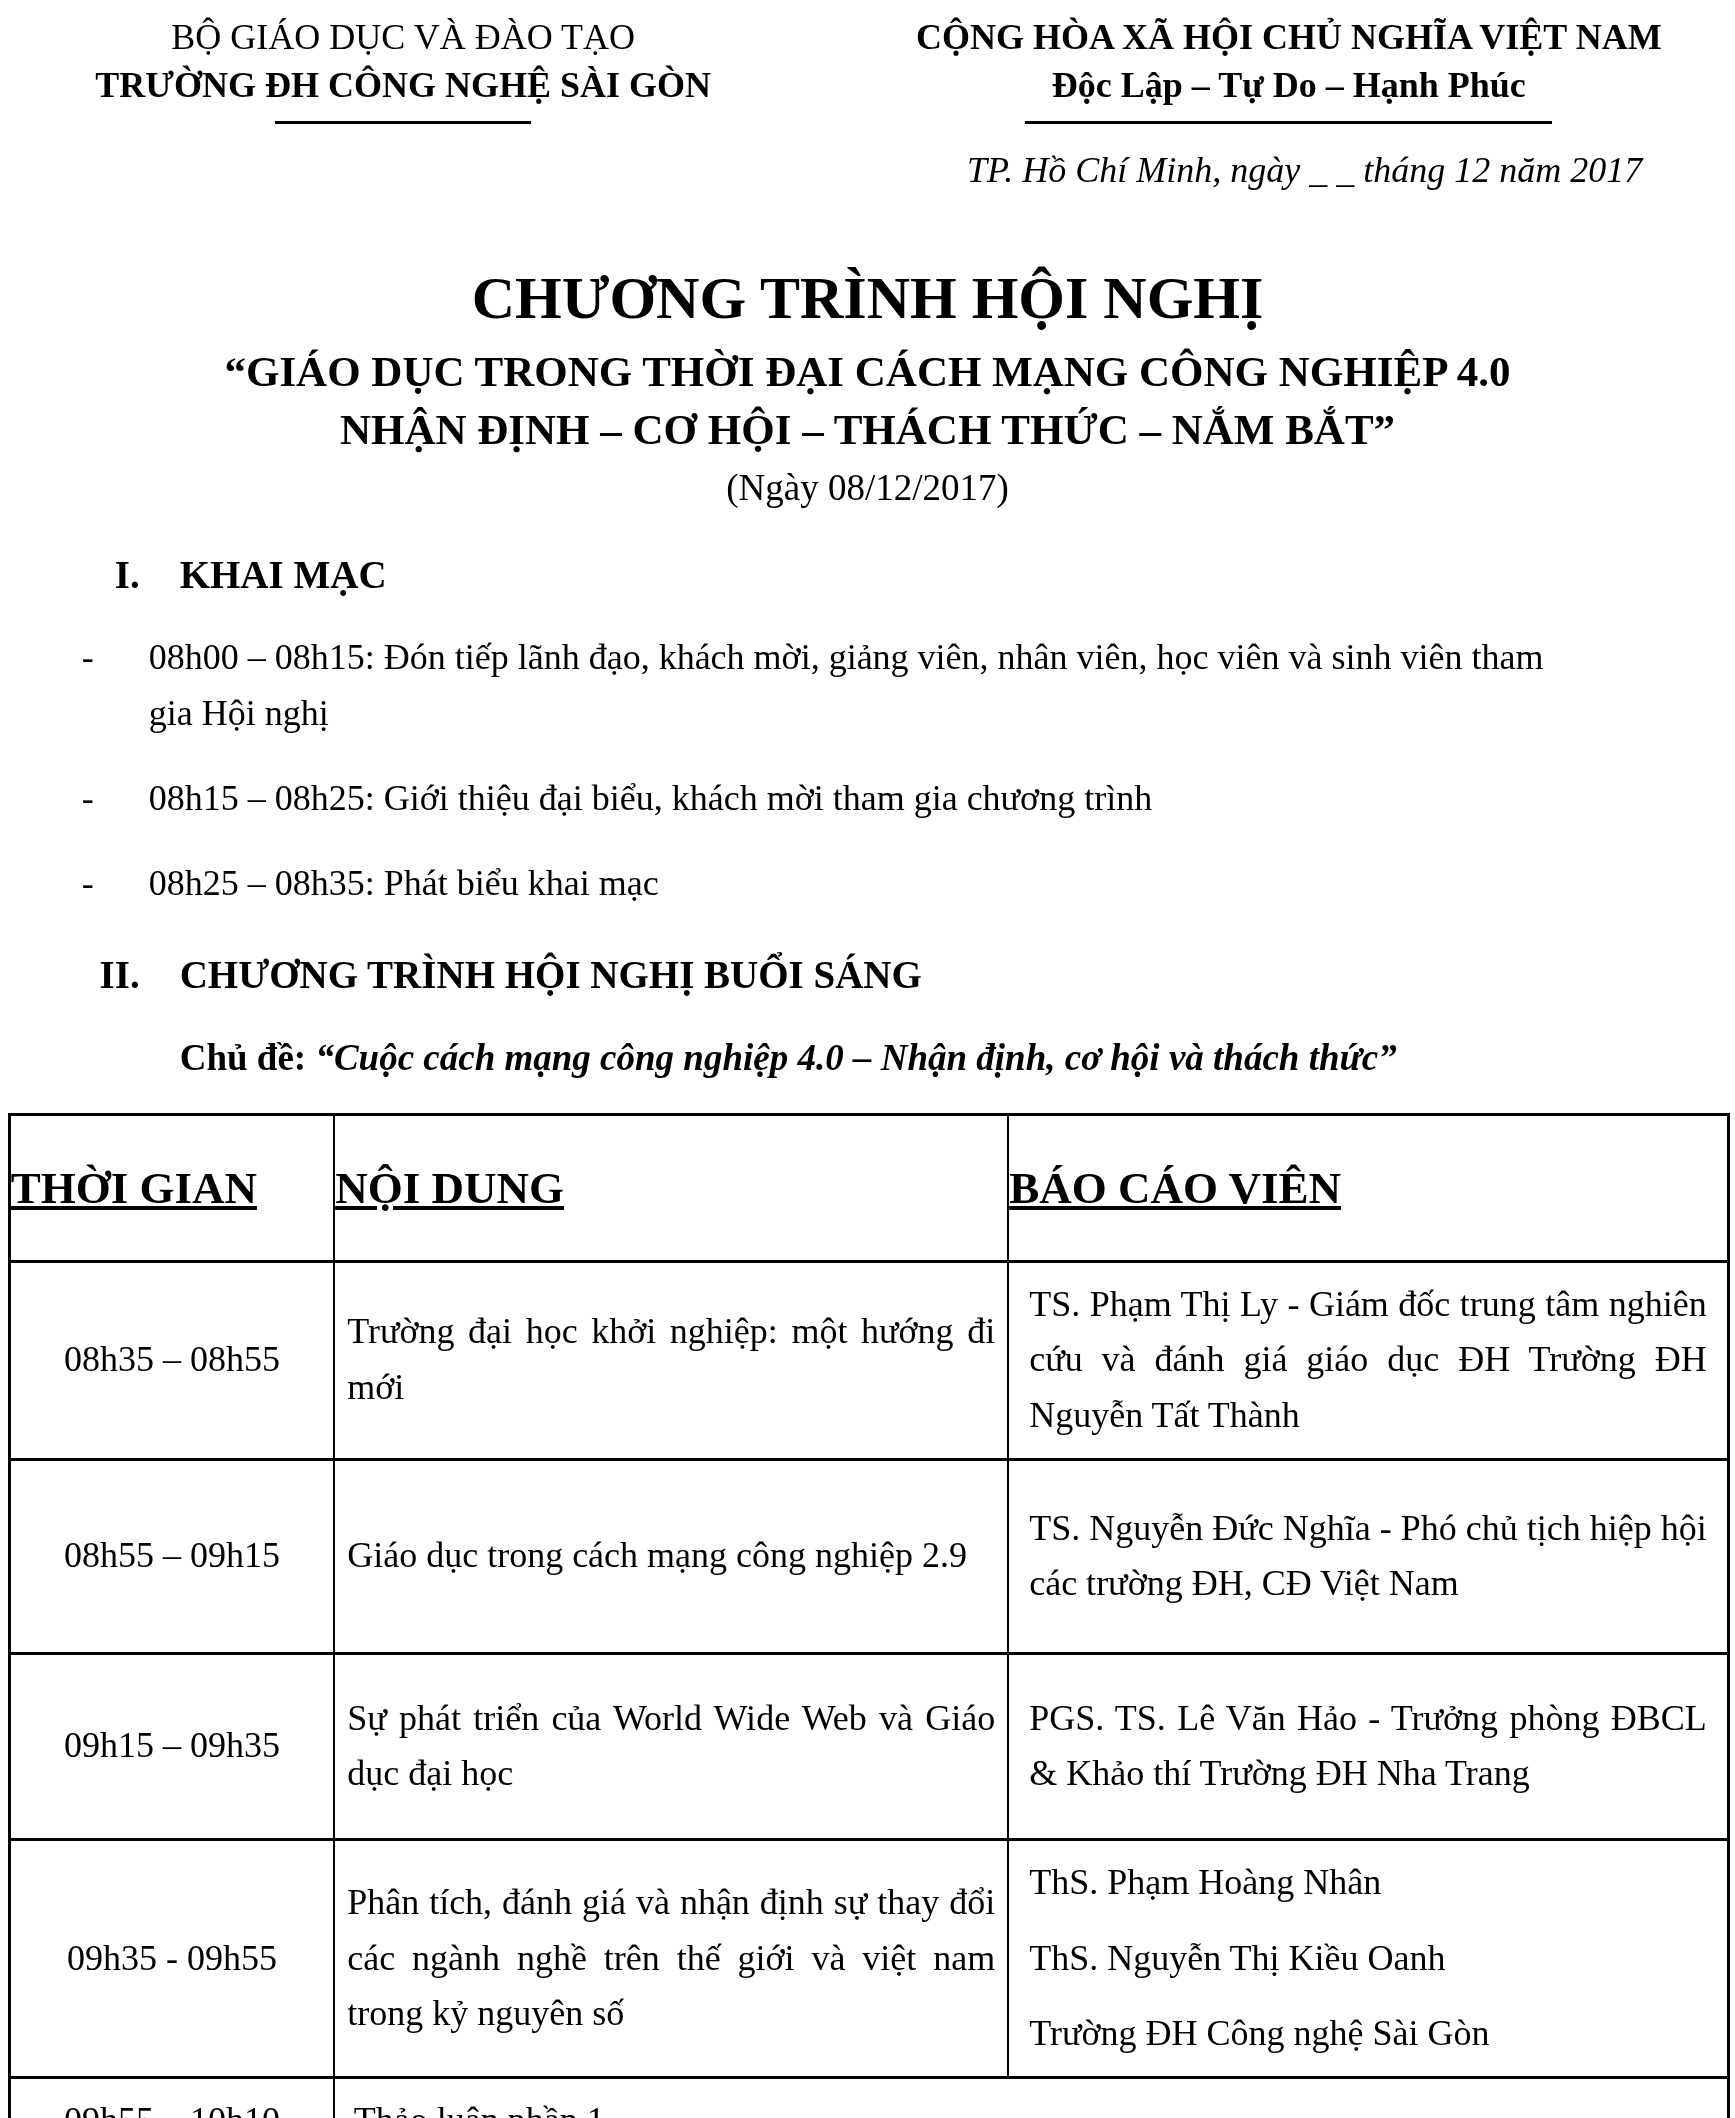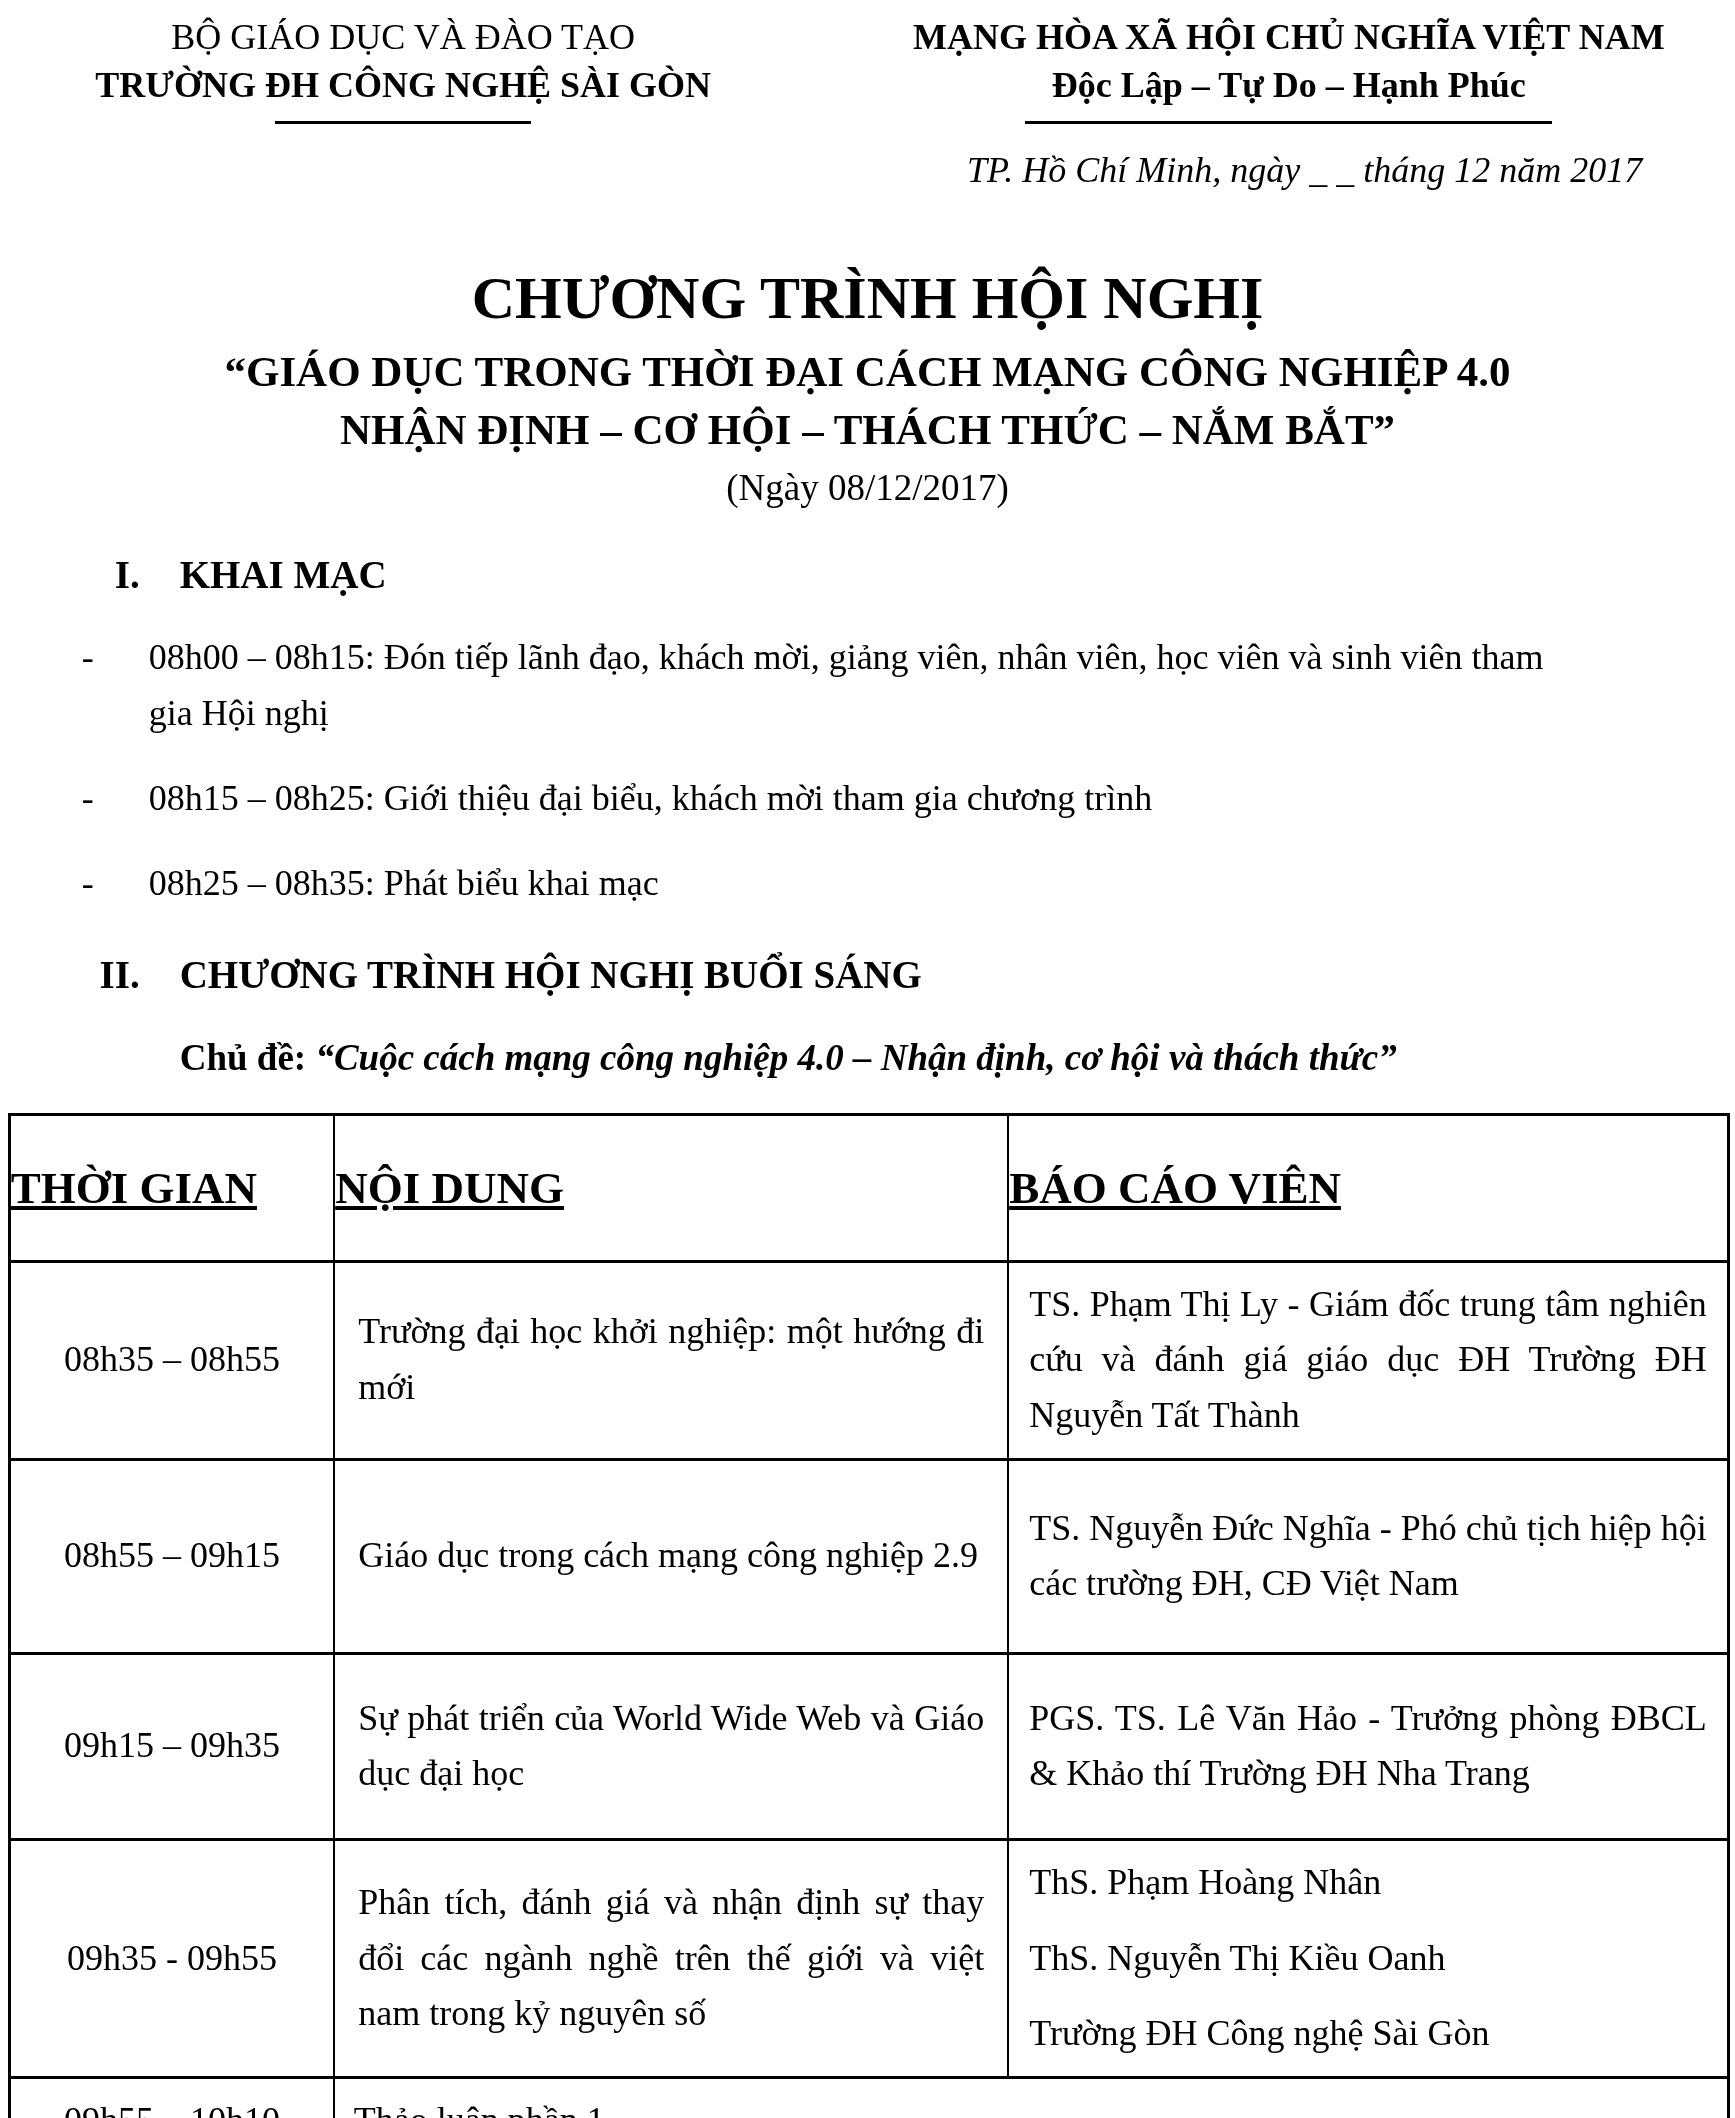--- a/index.html
+++ b/index.html
@@ -55,21 +55,21 @@
     vertical-align:middle;
   }
   .schedule th {
     font-size:45px; font-weight:bold; text-align:left; height:147px;text-decoration:underline;
   }
   .schedule td { font-size:36px; line-height:1.55; }
   .col-time    { width:325px; }
   .col-content { width:674px; }
   .col-speaker { width:720px; }
   td.time    { text-align:center; }
-  td.content { text-align:justify; padding:14px 23px; }
+  td.content { text-align:justify; padding:14px 12px; }
   td.speaker { text-align:justify; padding:14px 20px; }
   td.speaker p { margin:0; }
   td.speaker p + p { margin-top:20px; }
   p:empty { display:none; }
   tr.r1 { height:190px; }
   tr.r2 { height:194px; }
   tr.r3 { height:186px; }
   tr.r4 { height:223px; }
   tr.r5 { height:87px; }
   td.merged { text-align:left; padding:9.3px 18.6px; }
@@ -79,21 +79,21 @@
 
 <div class="page">
 
   <div class="doc-header">
     <div class="org-left">
       <div class="l1">BỘ GIÁO DỤC VÀ ĐÀO TẠO</div>
       <div class="l2">TRƯỜNG ĐH CÔNG NGHỆ SÀI GÒN</div>
       <div class="org-rule rule-short"></div>
     </div>
     <div class="org-right">
-      <div class="l1">MẠNG HÒA XÃ HỘI CHỦ NGHĨA VIỆT NAM</div>
+      <div class="l1">CỘNG HÒA XÃ HỘI CHỦ NGHĨA VIỆT NAM</div>
       <div class="l2">Độc Lập – Tự Do – Hạnh Phúc</div>
       <div class="org-rule rule-long"></div>
       <div class="date-line">TP. Hồ Chí Minh, ngày _ _ tháng 12 năm 2017</div>
     </div>
   </div>
 
   <div class="title-block">
     <div class="title-main">CHƯƠNG TRÌNH HỘI NGHỊ</div>
     <div class="title-sub">
       <div>“GIÁO DỤC TRONG THỜI ĐẠI CÁCH MẠNG CÔNG NGHIỆP 4.0</div>

